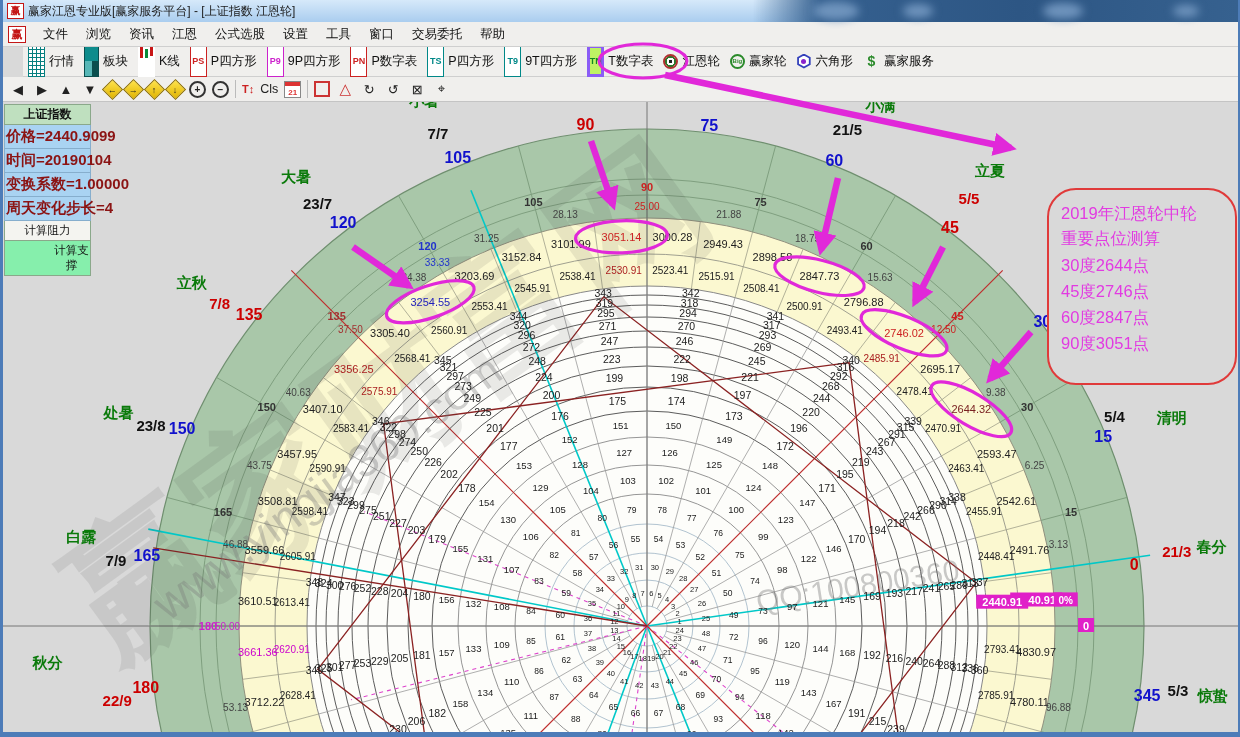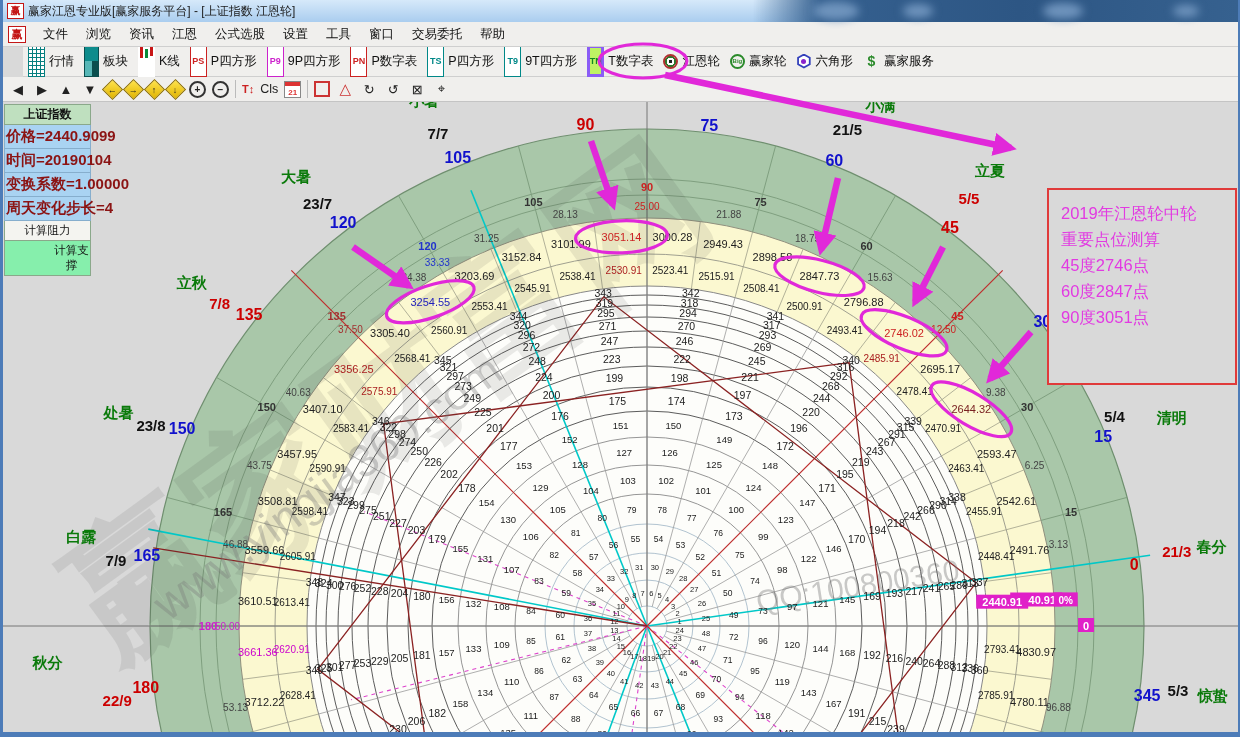--- a/index.html
+++ b/index.html
@@ -782,23 +782,24 @@
           <div class="sp-row">时间=20190104</div>
           <div class="sp-row">变换系数=1.00000</div>
           <div class="sp-row">周天变化步长=4</div>
         </div>
       <div class="sp-btns" id="sp-btns">
           <div class="sp-btn b1">计算阻力</div>
           <div class="sp-btn b2">计算支撑</div>
         </div>
     </div>
 
-    <div class="annbox" id="annbox" style="border-color: rgb(224, 58, 58);">
+    <div class="annbox" id="annbox" style="border-color: rgb(224, 58, 58); border-radius: 29px;">
         <div class="annline" style="color: rgb(226, 58, 226);">2019年江恩轮中轮</div>
-        <div class="annline" style="color: rgb(226, 58, 226);">重要点位测算</div>
+        <div class="annline" style="color: rgb(226, 58, 226); font-family: Liberation Serif, serif;">重要点位测算</div>
+        <div class="annline" style="color: rgb(226, 58, 226);">30度2644点</div>
         <div class="annline" style="color: rgb(226, 58, 226);">45度2746点</div>
         <div class="annline" style="color: rgb(226, 58, 226);">60度2847点</div>
         <div class="annline" style="color: rgb(226, 58, 226);">90度3051点</div>
       </div>
   </div>
 
   <svg id="overlaysvg" width="1240" height="737" viewBox="0 0 1240 737">
     <defs>
       <marker id="ah" viewBox="0 0 10 10" refX="7.5" refY="5" markerWidth="3.6" markerHeight="3.6" orient="auto">
         <path d="M0 0L10 5L0 10z" fill="#e128d9"></path>

